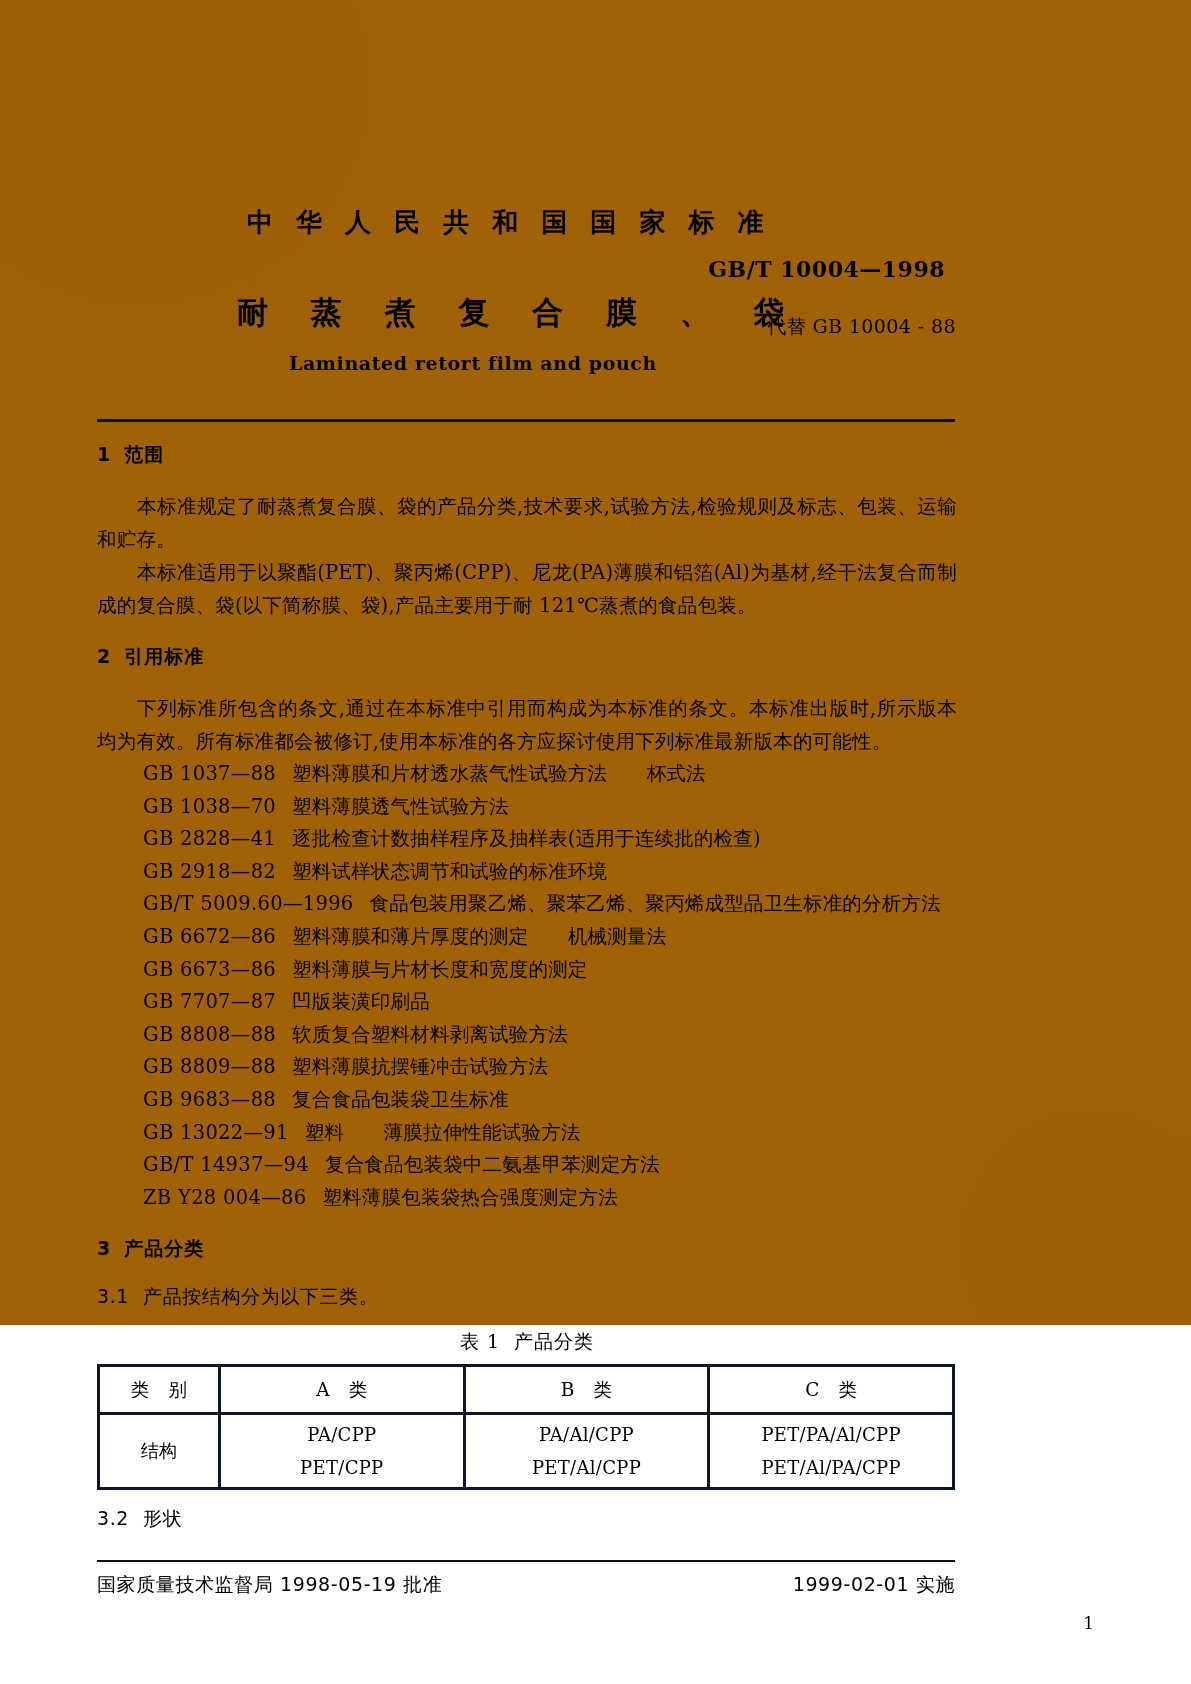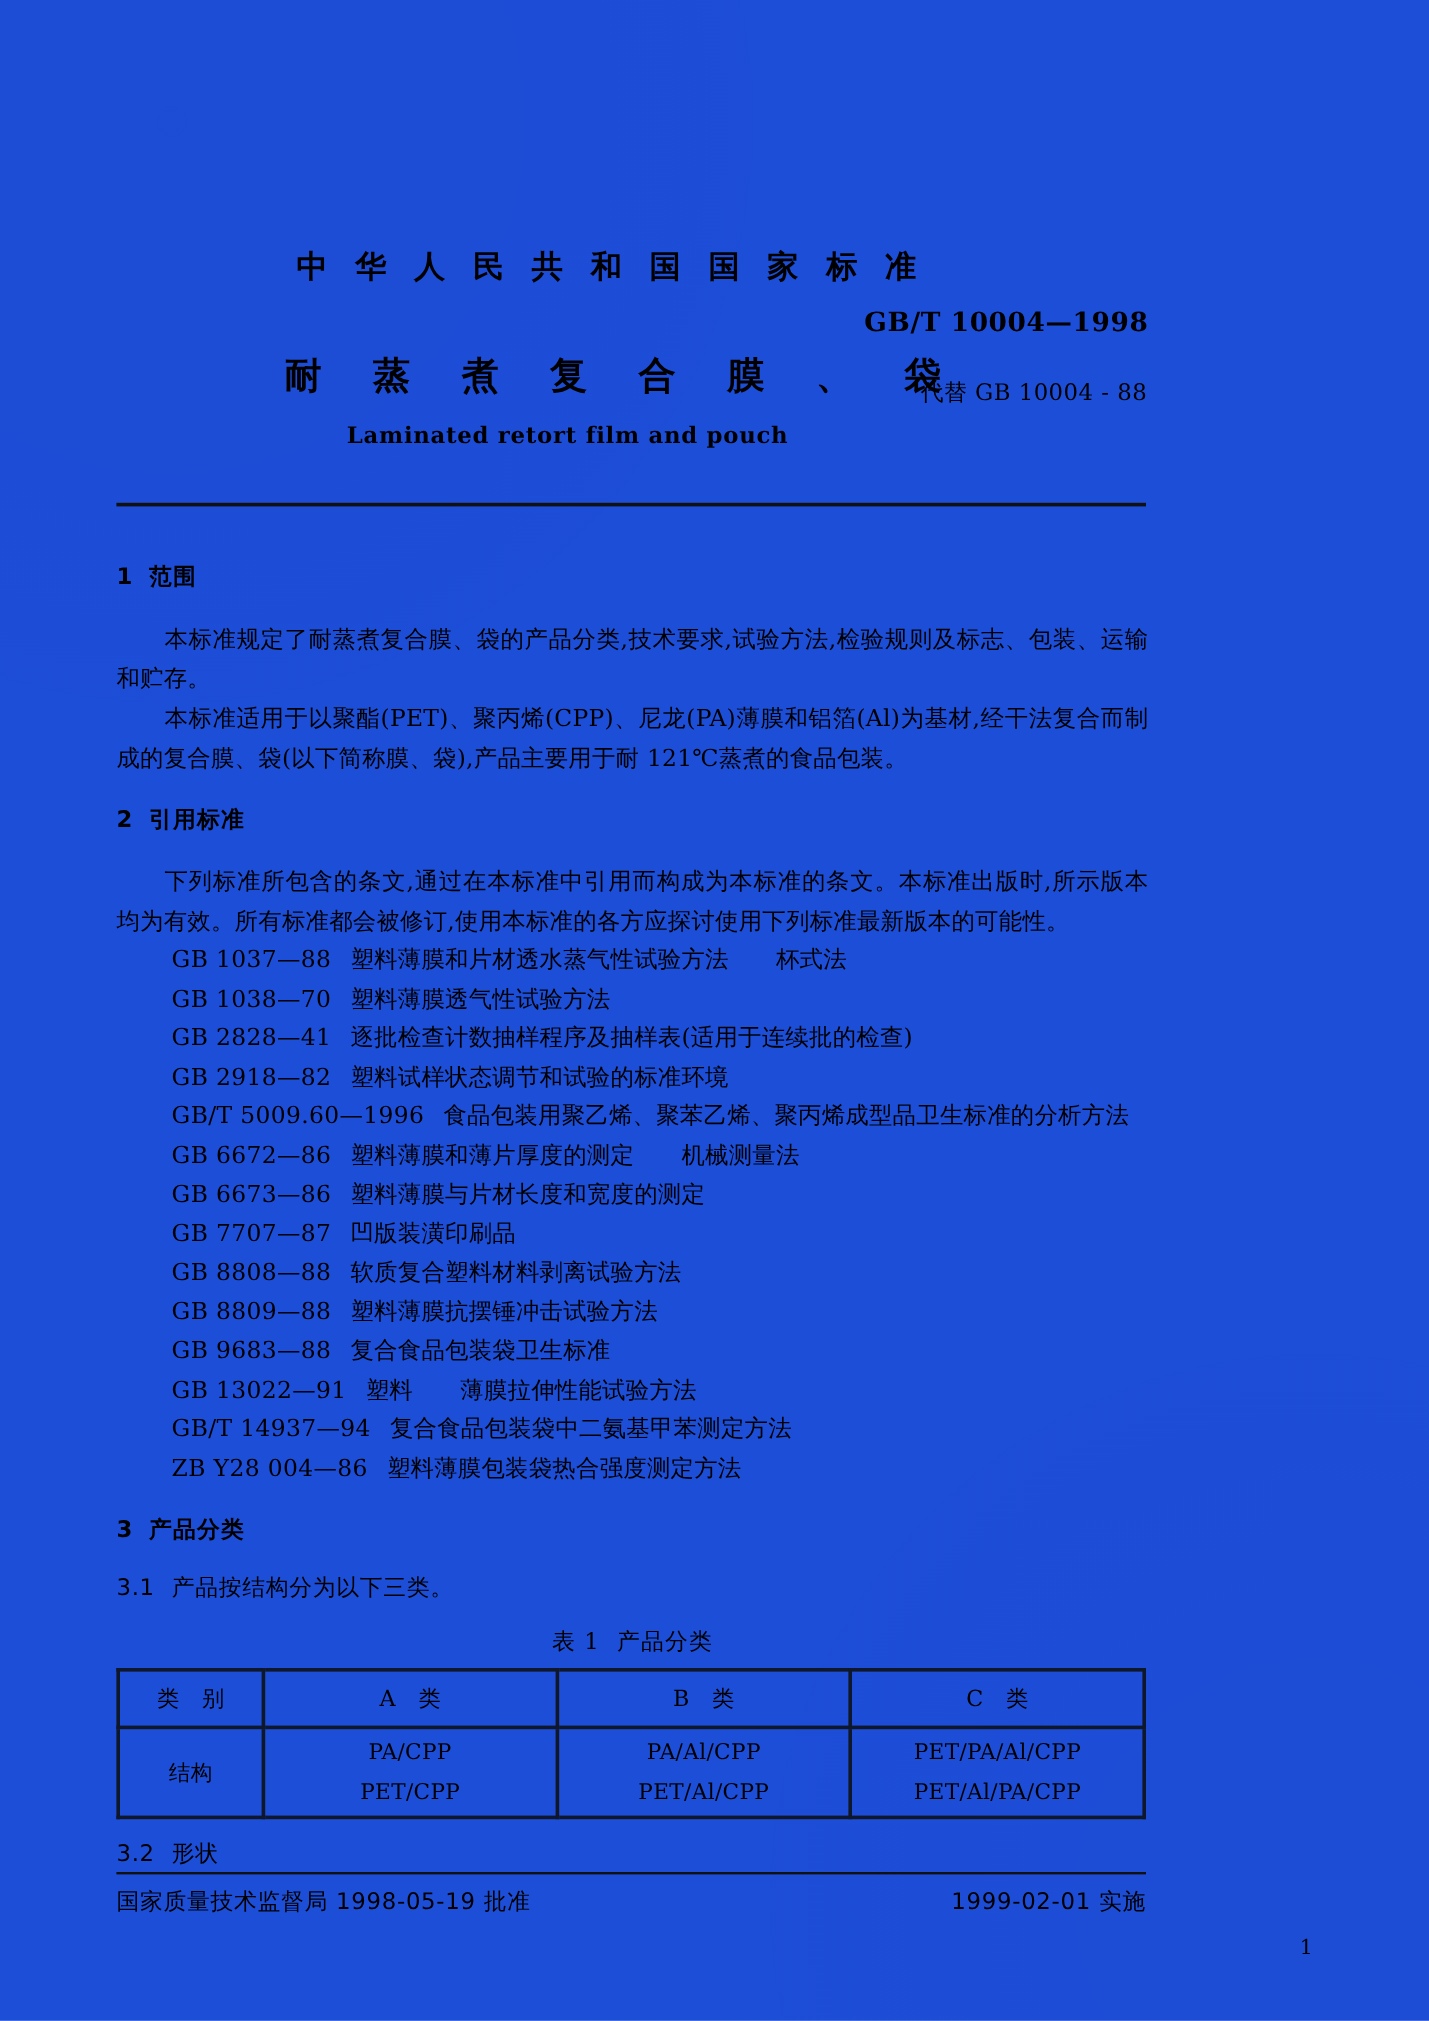--- a/index.html
+++ b/index.html
@@ -13,22 +13,22 @@
     position: relative;
     font-family: "DejaVu Serif", "Liberation Serif", serif;
     color: #000000;
     overflow: hidden;
   }
 
   .page {
     position: absolute;
     left: 0; top: 0;
     width: 1191px;
-    height: 1684px;
-    background: #1d4ed8;
+    height: 1325px;
+    background: #a16207;
   }
 
   
   .paper-tint {
     position: absolute;
     left: 0; top: 0; right: 0; bottom: 0;
     background:
       radial-gradient(circle at 12% 6%, rgba(0,0,0,0.018) 0%, rgba(0,0,0,0) 38%),
       radial-gradient(circle at 92% 94%, rgba(0,0,0,0.016) 0%, rgba(0,0,0,0) 40%);
     pointer-events: none;
@@ -51,21 +51,21 @@
     left: 150px;
     top: 205px;
     font-family: "DejaVu Sans", "Liberation Sans", sans-serif;
     font-weight: 700;
     font-size: 26px;
     letter-spacing: 7px;
     white-space: nowrap;
   }
   .std-number {
     position: absolute;
-    right: 0px;
+    right: 12px;
     top: 256px;
     font-size: 22px;
     font-weight: 700;
     letter-spacing: 0.5px;
     white-space: nowrap;
   }
   .doc-title {
     position: absolute;
     left: 140px;
     top: 292px;
@@ -99,21 +99,21 @@
     top: 419px;
     width: 858px;
     height: 3px;
     background: #111;
   }
 
   
   .body-area {
     position: absolute;
     left: 0;
-    top: 468px;
+    top: 442px;
     width: 860px;
   }
 
   h2.section {
     font-family: "DejaVu Sans", "Liberation Sans", sans-serif;
     font-weight: 700;
     font-size: 19px;
     margin: 0;
     padding: 0;
     letter-spacing: 1px;

